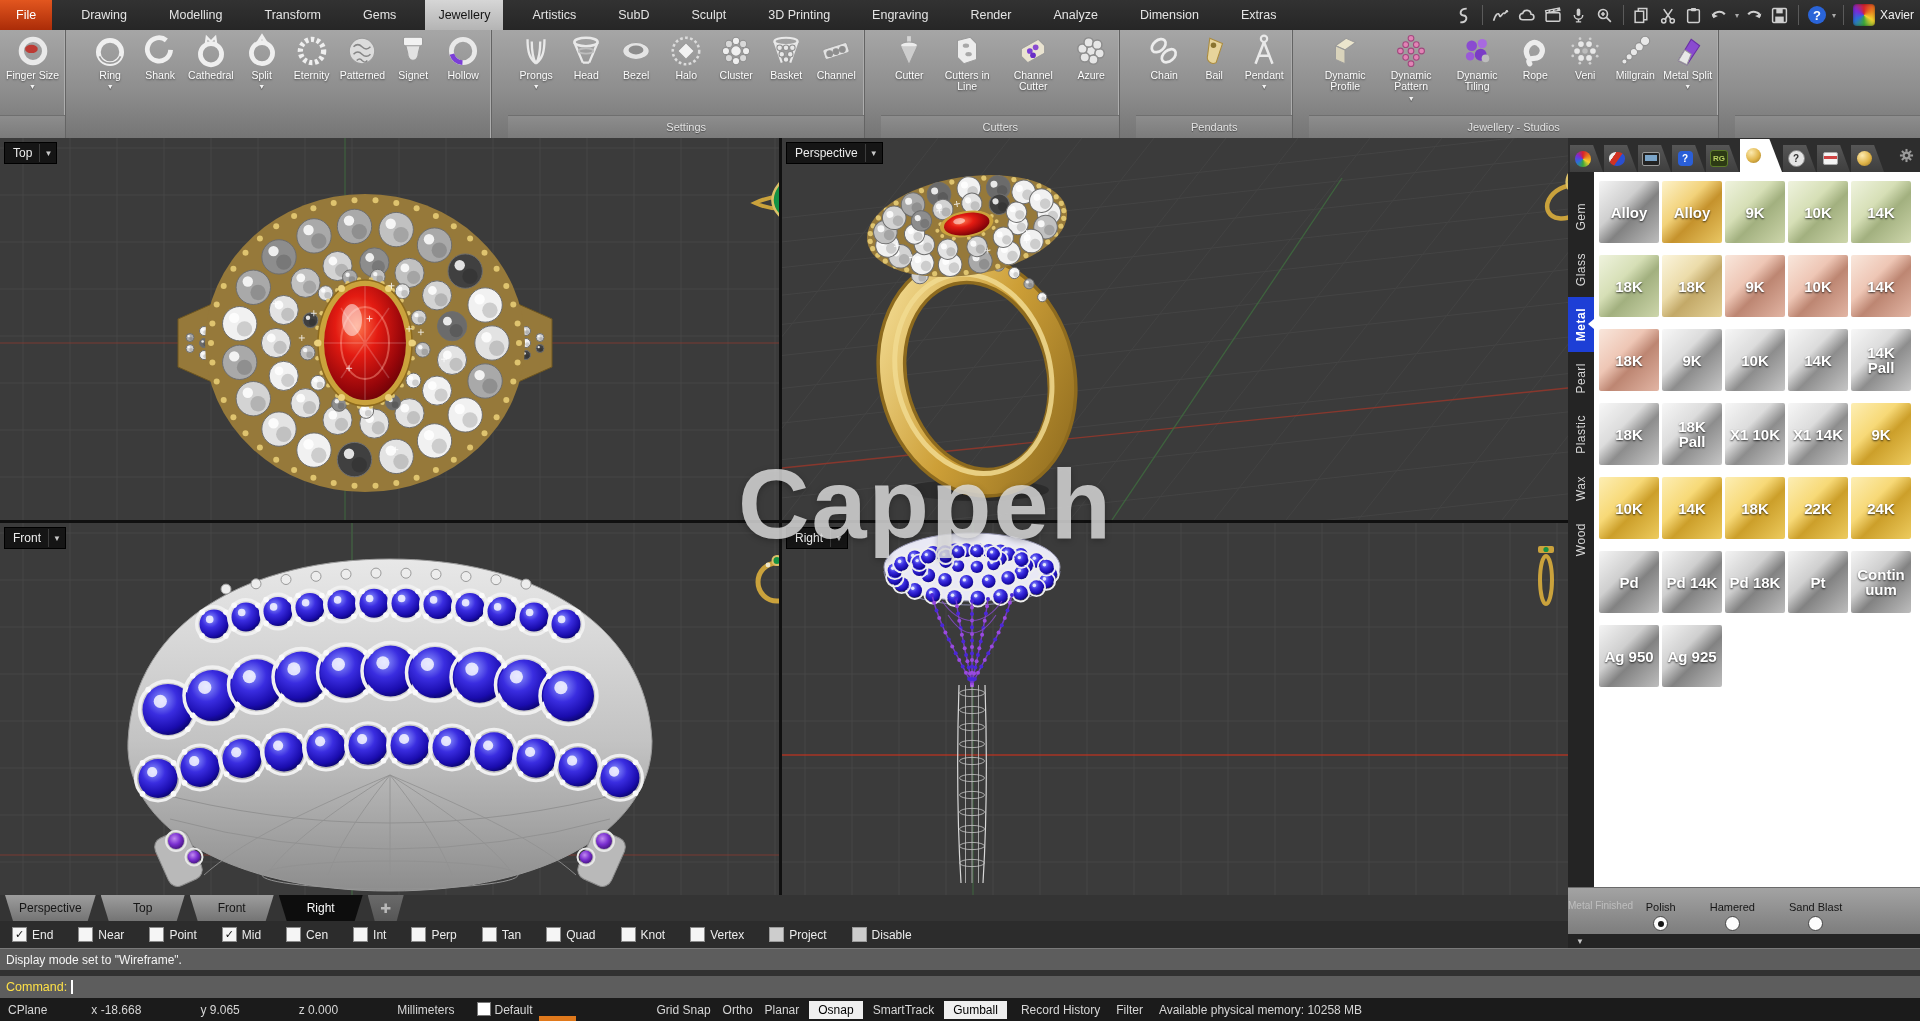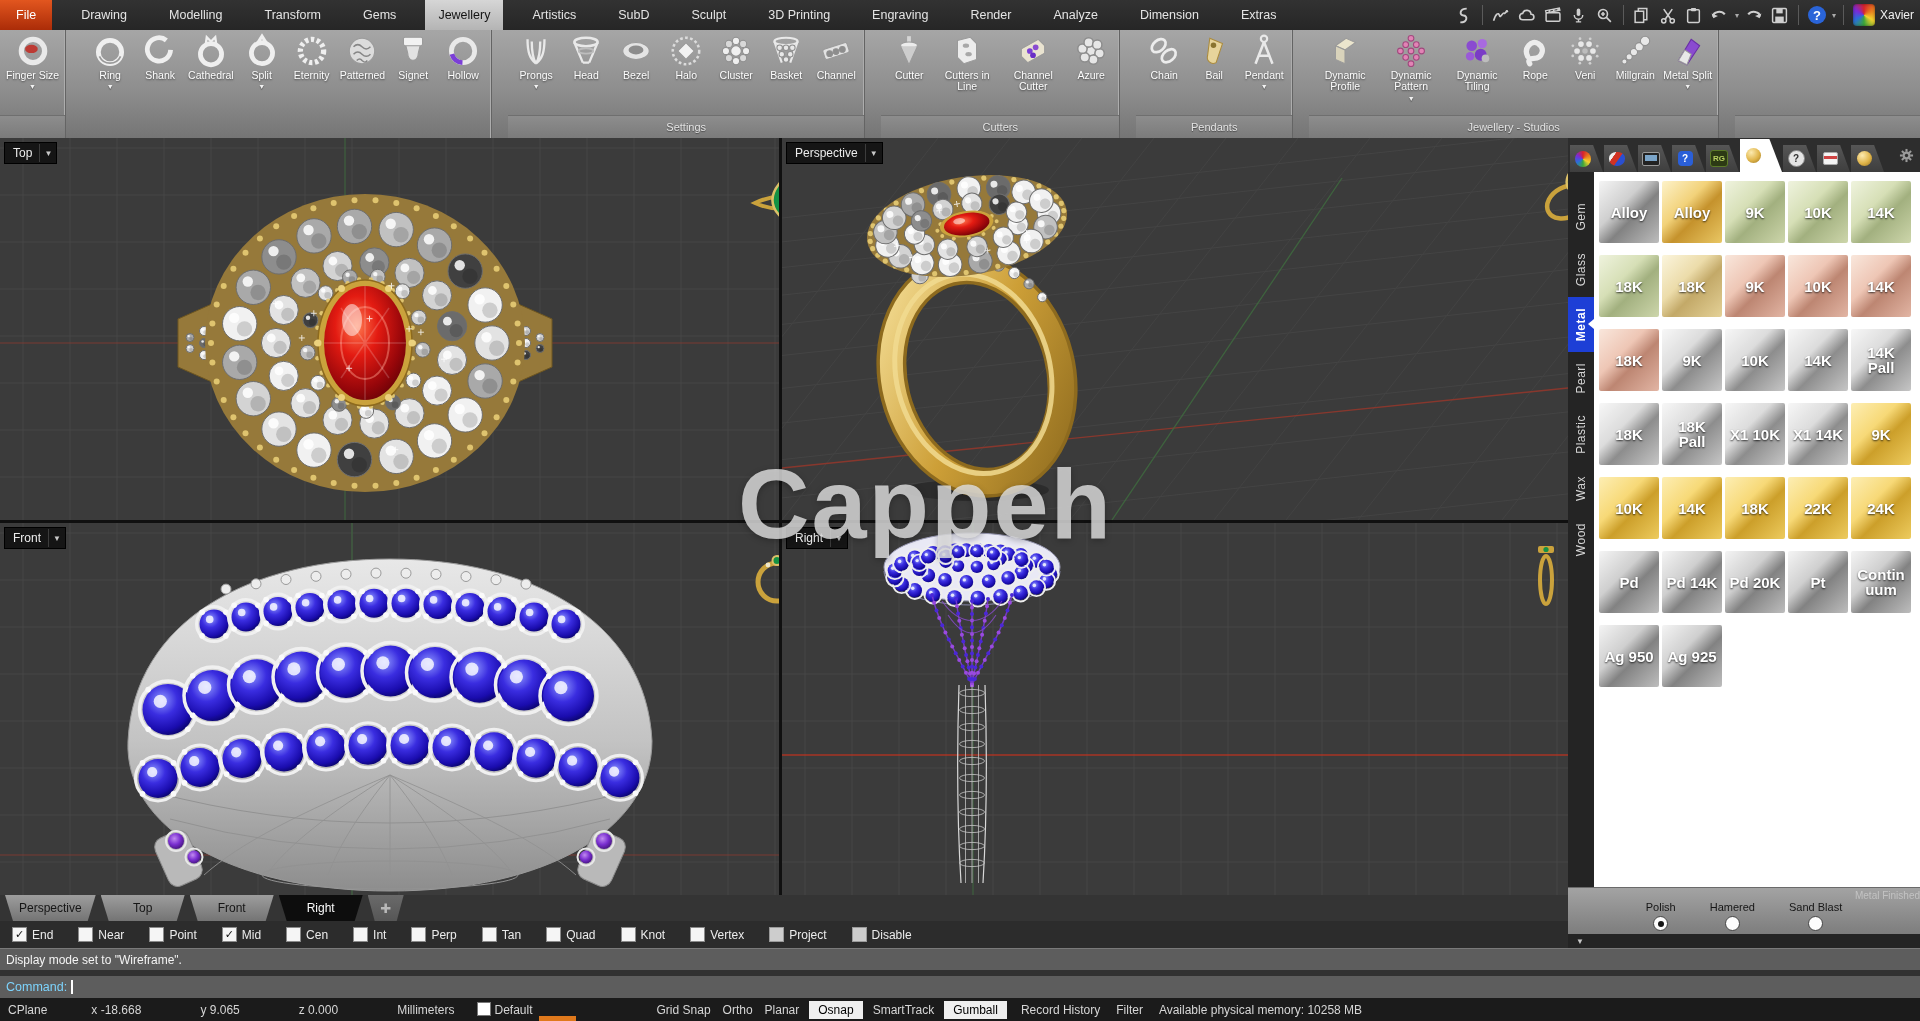--- a/index.html
+++ b/index.html
@@ -63,21 +63,21 @@
   .swatch{border-radius:2px;display:flex;align-items:center;justify-content:center;text-align:center;
           color:#fff;font-size:15px;font-weight:bold;text-shadow:0 1px 2px rgba(0,0,0,.75);line-height:1;padding:2px;box-sizing:border-box;overflow-wrap:anywhere;}
   .tone-silver{background:linear-gradient(135deg,#f4f4f4,#cfcfcf 38%,#828282 58%,#bdbdbd);}
   .tone-gold{background:linear-gradient(135deg,#fdf2c9,#f2d27a 38%,#c5922c 58%,#e9c764);}
   .tone-green{background:linear-gradient(135deg,#eff3de,#d6dfb6 38%,#a2b07f 58%,#cdd6ab);}
   .tone-pale-gold{background:linear-gradient(135deg,#fbf5dd,#ecdcaa 38%,#c3a968 58%,#e4d197);}
   .tone-rose{background:linear-gradient(135deg,#f9e7dc,#eec6b5 38%,#bd8672 58%,#e2b5a4);}
   .tone-white{background:linear-gradient(135deg,#f7f7f7,#dcdcdc 38%,#8d8d8d 58%,#c6c6c6);}
   .tone-yellow{background:linear-gradient(135deg,#fdeeb4,#f7d977 38%,#cc9f2a 58%,#edcb5e);}
   #finishbar{height:46px;background:linear-gradient(#a3a3a3,#7d7d7d);position:relative;border-top:1px solid #6a6a6a;}
-  #finish-title{position:absolute;left:0;right:0;top:2px;text-align:right;font-size:10px;color:rgba(240,240,240,.45);padding-left:24px;}
+  #finish-title{position:absolute;left:0;right:0;top:12px;text-align:left;font-size:10px;color:rgba(240,240,240,.45);}
   #finish-opts{position:absolute;left:0;right:0;top:13px;display:flex;justify-content:center;gap:34px;}
   .fopt{display:flex;flex-direction:column;align-items:center;gap:3px;}
   .fopt .flab{font-size:11px;color:#161616;}
   .radio{width:13px;height:13px;border-radius:50%;background:#fdfdfd;border:1px solid #444;display:flex;align-items:center;justify-content:center;}
   .radio.sel::after{content:"";width:6px;height:6px;border-radius:50%;background:#151515;}
   #panel-strip{height:14px;background:#242424;display:flex;align-items:center;padding-left:8px;color:#c8c8c8;font-size:8px;}
   
   #vptabs{position:absolute;left:0;top:895px;width:1568px;height:26px;background:#343434;display:flex;align-items:stretch;gap:5px;padding-left:5px;box-sizing:border-box;}
   .vptab{min-width:56px;padding:0 14px;display:flex;align-items:center;justify-content:center;font-size:12px;color:#161616;
          background:linear-gradient(#9d9d9d,#747474);clip-path:polygon(0 0,100% 0,calc(100% - 8px) 100%,8px 100%);}
@@ -86,21 +86,21 @@
              background:linear-gradient(#6a6a6a,#565656);clip-path:polygon(0 0,100% 0,calc(100% - 7px) 100%,7px 100%);}
   #osnapbar{position:absolute;left:0;top:921px;width:1568px;height:27px;background:#2c2c2c;display:flex;align-items:center;
             gap:25px;padding-left:12px;box-sizing:border-box;font-size:12px;color:#ececec;}
   .osnap-item{display:flex;align-items:center;gap:5px;white-space:nowrap;}
   .cbx{width:13px;height:13px;background:#f5f5f5;border:1px solid #8a8a8a;display:flex;align-items:center;justify-content:center;
        font-size:11px;color:#111;line-height:1;}
   .cbx.muted{background:#cdcdcd;border-color:#9a9a9a;}
   #histbar{position:absolute;left:0;top:948px;width:1920px;height:22px;background:#5d5d5d;border-top:1px solid #7a7a7a;
            color:#f4f4f4;font-size:12px;display:flex;align-items:center;padding-left:6px;box-sizing:border-box;}
   #cmdgap{position:absolute;left:0;top:970px;width:1920px;height:6px;background:#313131;}
-  #cmdbar{position:absolute;left:0;top:976px;width:1920px;height:22px;background:#5d5d5d;color:#7dd3fc;font-size:12.5px;
+  #cmdbar{position:absolute;left:0;top:976px;width:1920px;height:22px;background:#5d5d5d;color:#fde047;font-size:12.5px;
           display:flex;align-items:center;padding-left:6px;box-sizing:border-box;}
   #cmd-cursor{display:inline-block;width:1.5px;height:14px;background:#fff;margin-left:4px;}
   #statusbar{position:absolute;left:0;top:998px;width:1920px;height:23px;background:#1b1b1b;display:flex;align-items:center;
              font-size:12px;color:#d6d6d6;}
   .st-cell{white-space:nowrap;padding:1px 2px;}
   .st-cell.active{background:#efefef;color:#000;padding:2px 9px;}
   .dbx{display:inline-block;width:12px;height:12px;background:#fff;border:1px solid #777;vertical-align:-2px;margin-right:4px;}
   #taskbar-hint{position:absolute;left:539px;top:1016px;width:37px;height:5px;background:#e0791c;}
 </style>
 </head>
@@ -1925,21 +1925,21 @@
             <div class="swatch tone-white">X1 10K</div>
             <div class="swatch tone-white">X1 14K</div>
             <div class="swatch tone-yellow">9K</div>
             <div class="swatch tone-yellow">10K</div>
             <div class="swatch tone-yellow">14K</div>
             <div class="swatch tone-yellow">18K</div>
             <div class="swatch tone-yellow">22K</div>
             <div class="swatch tone-yellow">24K</div>
             <div class="swatch tone-silver">Pd</div>
             <div class="swatch tone-silver">Pd 14K</div>
-            <div class="swatch tone-silver">Pd 20K</div>
+            <div class="swatch tone-silver">Pd 18K</div>
             <div class="swatch tone-silver">Pt</div>
             <div class="swatch tone-silver">Continuum</div>
             <div class="swatch tone-silver">Ag 950</div>
             <div class="swatch tone-silver">Ag 925</div>
           </div>
       </div>
     </div>
     <div id="finishbar">
       <div id="finish-title">Metal Finished</div>
       <div id="finish-opts">

